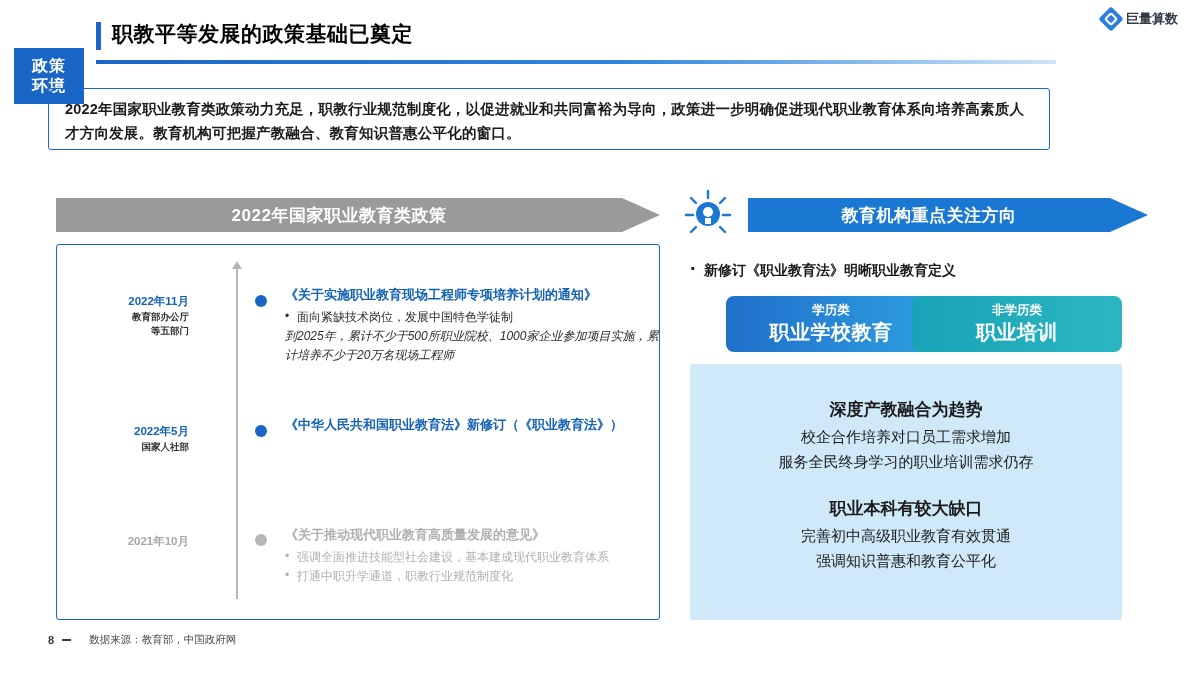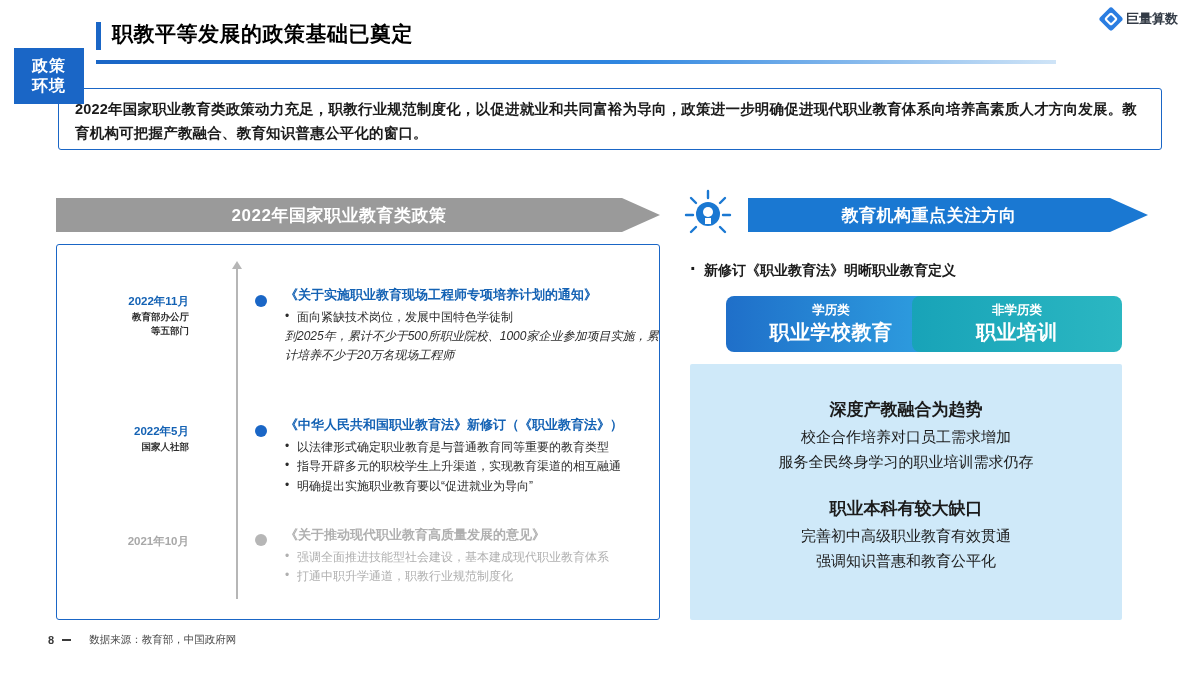--- a/index.html
+++ b/index.html
@@ -89,25 +89,24 @@
     z-index: 2;
   }
   .logo-text {
     font-size: 13px; color: #333b46; font-weight: bold;
   }
 
   
   .summary-box {
     position: absolute;
     left: 48px; top: 88px;
-    width: 1104px; height: 62px;
+    width: 1002px; height: 62px;
     border: 1.5px solid #1a66c6;
     border-radius: 3px;
     padding: 9px 16px;
-    margin-left: 10px;
   }
   .summary-text {
     font-size: 14.5px;
     font-weight: bold;
     color: #1b1b1b;
     line-height: 1.65;
     letter-spacing: 0.2px;
   }
 
   
@@ -339,25 +338,20 @@
     </div>
 
     <div class="tl-item" style="left:24px; top:178px; width:560px;">
       <div class="tl-date" style="top:0;">
         <div class="d1">2022年5月</div>
         <div class="d2">国家人社部</div>
       </div>
       <div class="tl-dot" style="top:2px;"></div>
       <div class="tl-body" style="top:-8px;">
         <div class="tl-head">《中华人民共和国职业教育法》新修订（《职业教育法》）</div>
-        <ul class="tl-bullets">
-          <li>以法律形式确定职业教育是与普通教育同等重要的教育类型</li>
-          <li>指导开辟多元的职校学生上升渠道，实现教育渠道的相互融通</li>
-          <li>明确提出实施职业教育要以“促进就业为导向”</li>
-        </ul>
       </div>
     </div>
 
     <div class="tl-item" style="left:24px; top:288px; width:560px;">
       <div class="tl-date muted" style="top:0;">
         <div class="d1">2021年10月</div>
       </div>
       <div class="tl-dot muted" style="top:1px;"></div>
       <div class="tl-body" style="top:-8px;">
         <div class="tl-head muted">《关于推动现代职业教育高质量发展的意见》</div>

